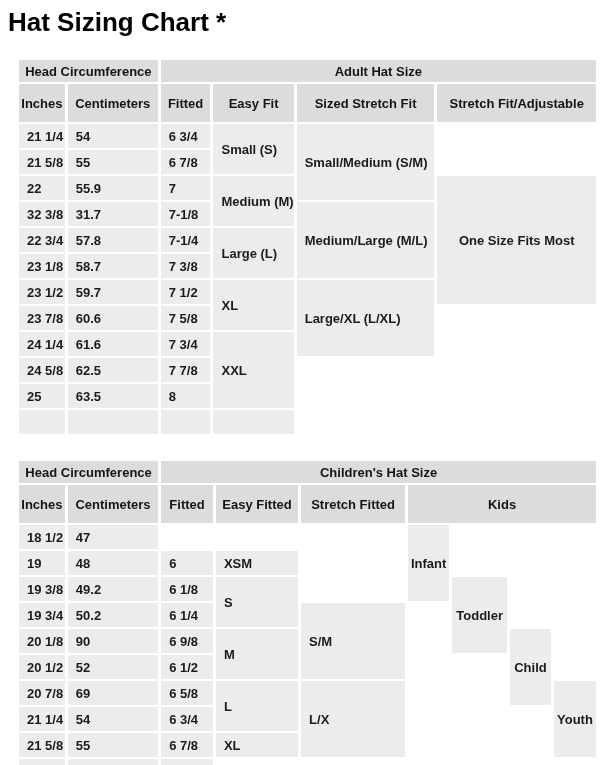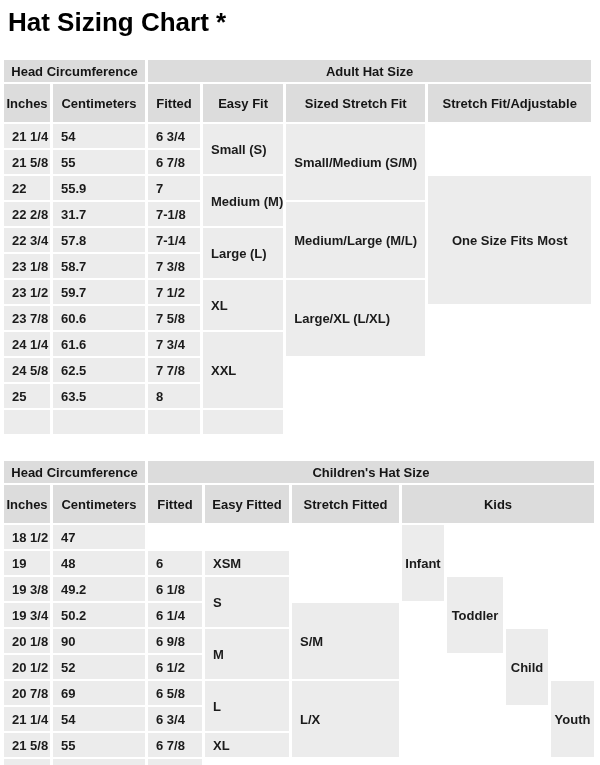--- a/index.html
+++ b/index.html
@@ -17,20 +17,21 @@
     font-size: 26px;
     line-height: 28px;
     font-weight: bold;
     margin: 2px 0 22px 7px;
     color: #000;
   }
   table.sizing {
     border-collapse: separate;
     border-spacing: 3px 2px;
     table-layout: fixed;
+    padding-left: 15px;
   }
   table.tbl2 { margin-top: 23px; }
   th, td {
     font-size: 13px;
     vertical-align: middle;
     white-space: nowrap;
     overflow: hidden;
     padding: 0;
   }
   th {
@@ -99,21 +100,21 @@
         <td class="blank"></td>
       </tr>
       <tr class="r">
         <td class="c">22</td>
         <td class="c">55.9</td>
         <td class="c">7</td>
         <td class="c" rowspan="2">Medium (M)</td>
         <td class="cc" rowspan="5">One Size Fits Most</td>
       </tr>
       <tr class="r">
-        <td class="c">22 2/8</td>
+        <td class="c">32 3/8</td>
         <td class="c">31.7</td>
         <td class="c">7-1/8</td>
         <td class="c" rowspan="3">Medium/Large (M/L)</td>
       </tr>
       <tr class="r">
         <td class="c">22 3/4</td>
         <td class="c">57.8</td>
         <td class="c">7-1/4</td>
         <td class="c" rowspan="2">Large (L)</td>
       </tr>

